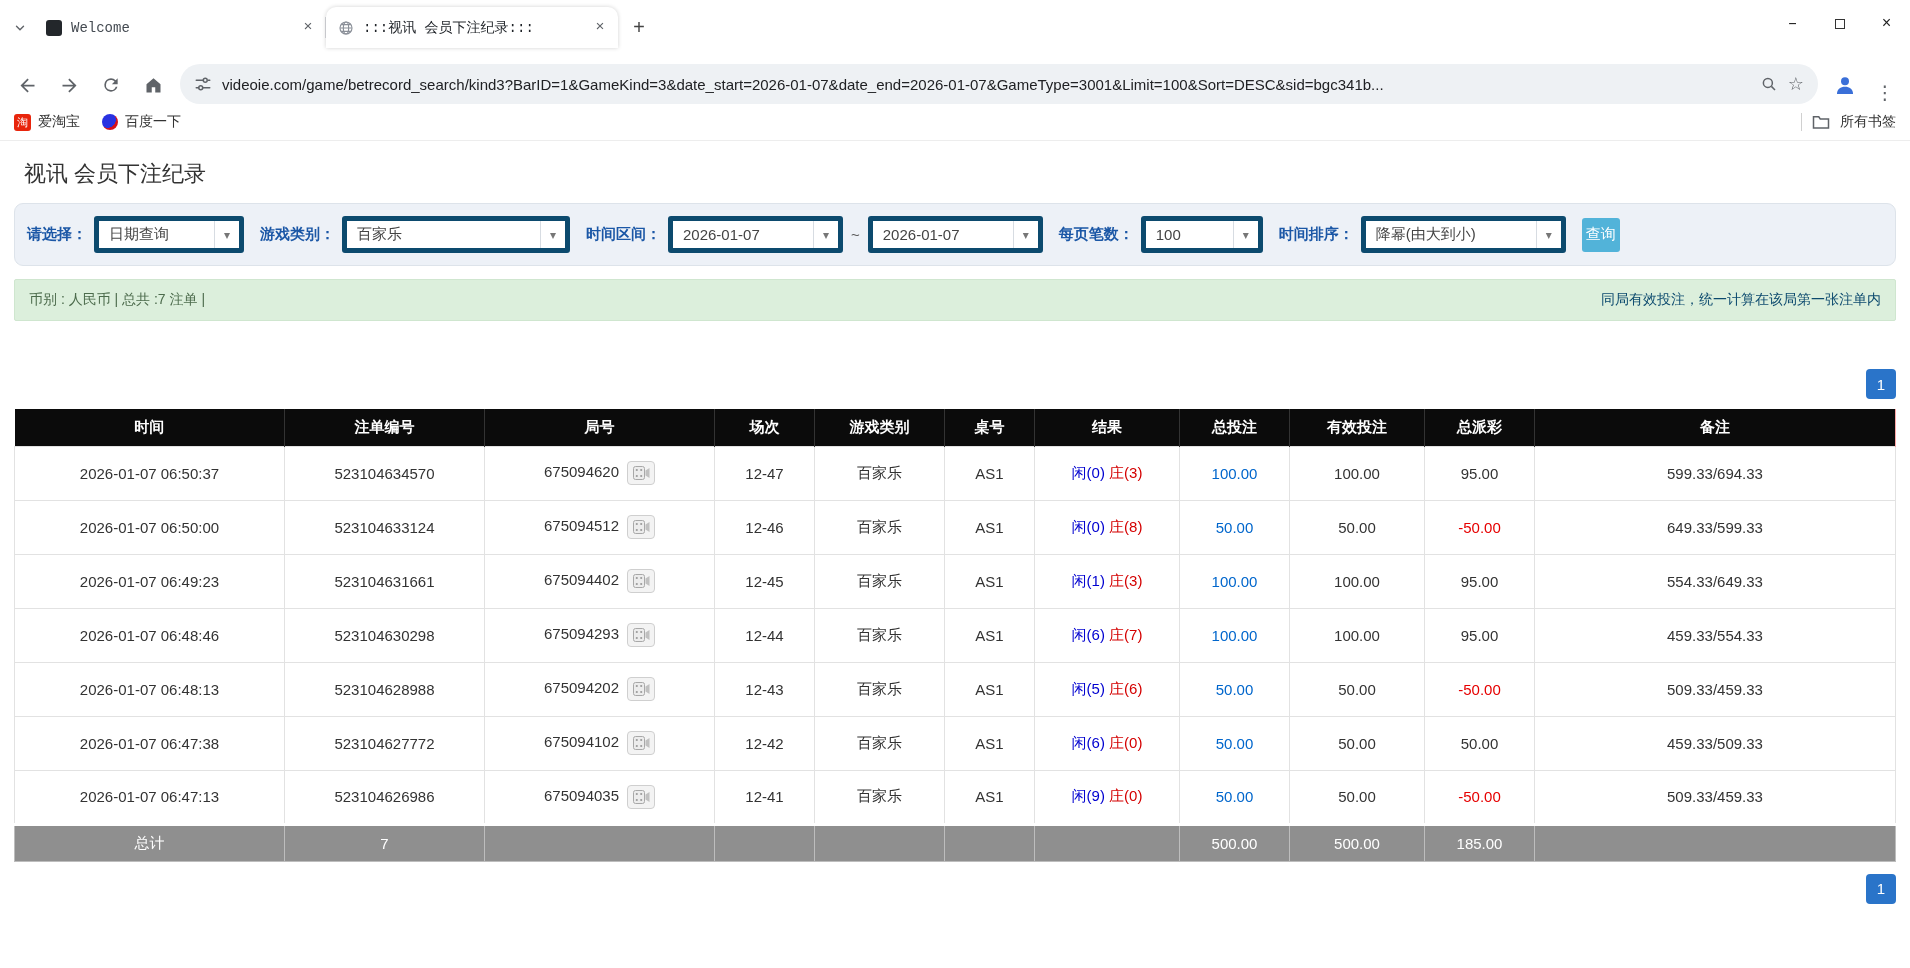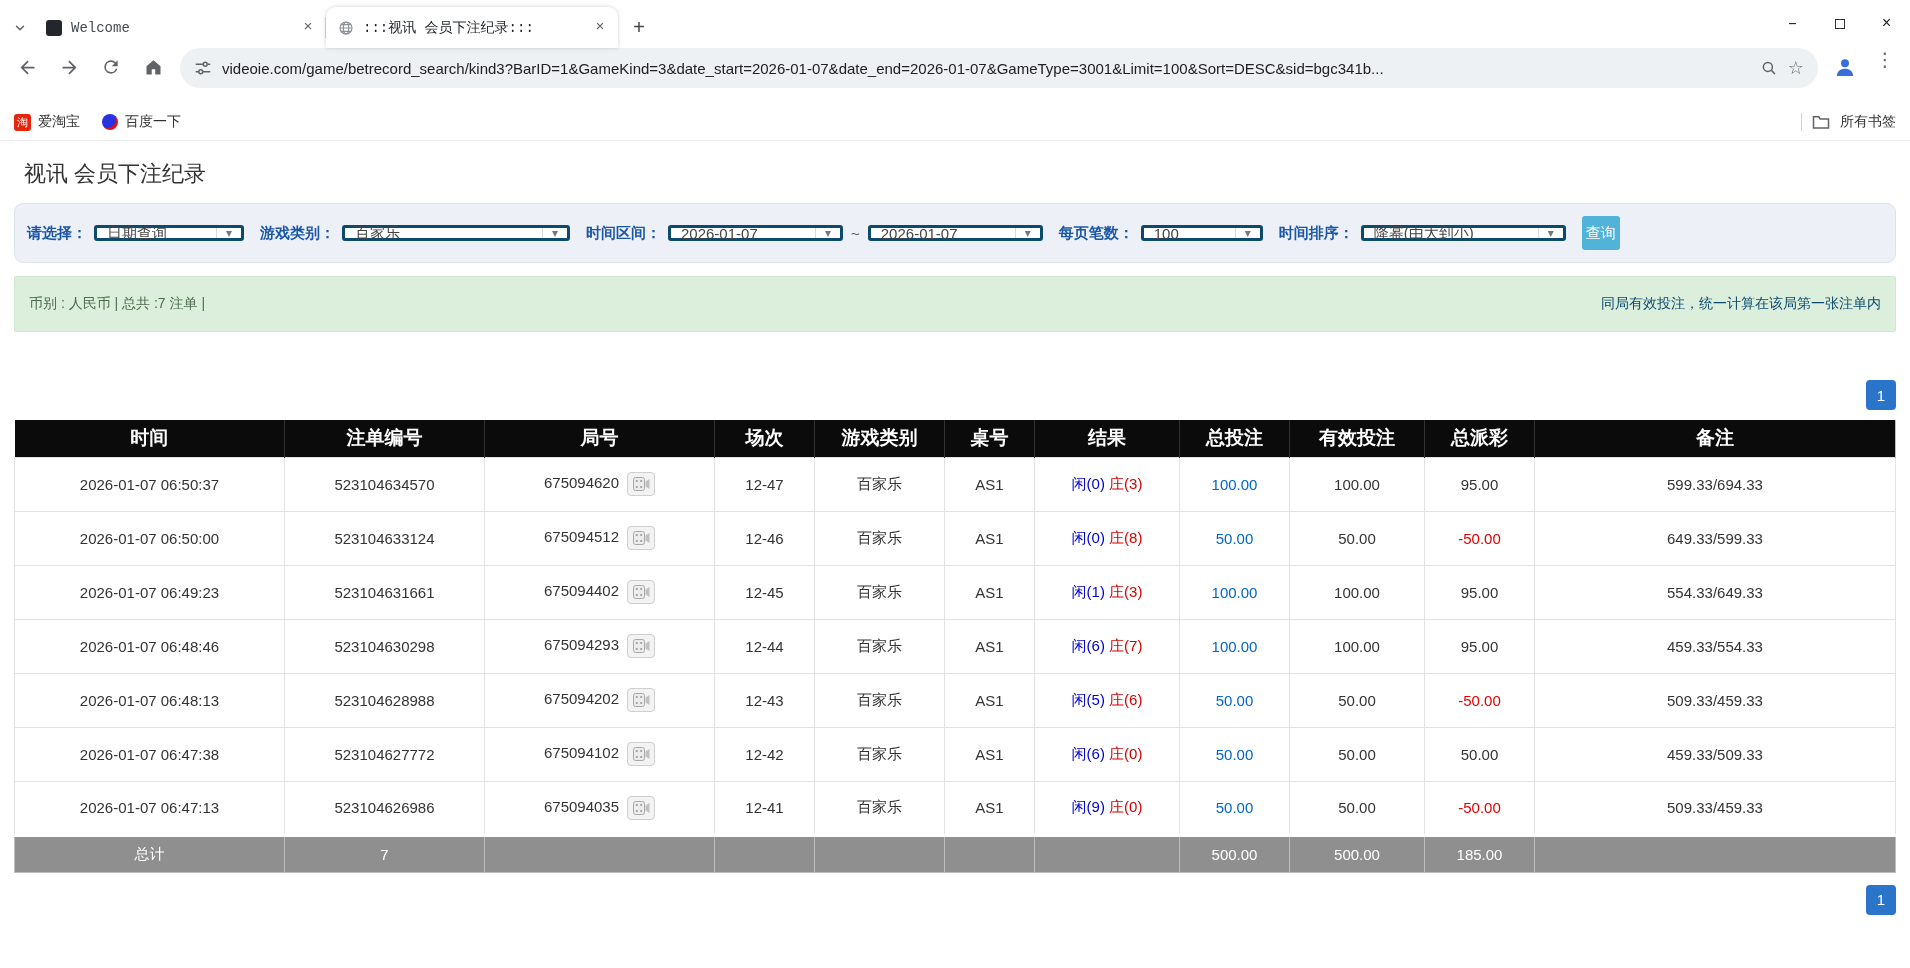--- a/index.html
+++ b/index.html
@@ -17,21 +17,21 @@
   .tab.inactive::after { content:""; position:absolute; right:0; top:10px; bottom:10px; width:1px; background:#d7d9dd; }
   .tab.active { background:#fff; color:#1f2328; box-shadow:0 0 4px rgba(0,0,0,0.18); }
   .tab-title { flex:1; white-space:nowrap; overflow:hidden; text-overflow:ellipsis; }
   .tab-close { width:20px; height:20px; border-radius:50%; display:flex; align-items:center; justify-content:center; color:#5f6368; font-size:15px; }
   .favicon-dark { width:16px; height:16px; background:#23272b; border-radius:3px; flex:0 0 auto; }
   .newtab-btn { width:30px; height:30px; margin:0 0 5px 6px; border-radius:50%; display:flex; align-items:center; justify-content:center; font-size:20px; color:#444; }
   .win-controls { position:absolute; right:0; top:0; height:48px; display:flex; }
   .win-btn { width:47px; height:100%; display:flex; align-items:center; justify-content:center; color:#222; font-size:16px; }
   .max-box { width:10px; height:10px; border:1.3px solid #333; display:inline-block; }
 
-  .toolbar { height:56px; background:#fff; display:flex; align-items:flex-start; padding:0 8px; gap:4px; }
+  .toolbar { height:56px; background:#fff; display:flex; align-items:flex-end; padding:0 8px; gap:4px; }
   .nav-btn { width:38px; height:38px; border-radius:50%; display:flex; align-items:center; justify-content:center; flex:0 0 auto; }
   .omnibox { flex:1; height:40px; background:#eef1f4; border-radius:20px; display:flex; align-items:center; padding:0 14px; gap:10px; margin:0 4px; min-width:0; }
   .url-text { flex:1; font-size:15px; color:#202124; white-space:nowrap; overflow:hidden; }
   .omni-icon { flex:0 0 auto; display:flex; align-items:center; justify-content:center; }
   .star-glyph { font-size:18px; color:#5f6368; }
   .menu-dots { font-size:19px; color:#5f6368; width:34px; text-align:center; }
 
   .bookmarks { height:37px; background:#fff; border-bottom:1px solid #ededed; display:flex; align-items:center; padding:0 14px; gap:22px; font-size:14px; color:#333; }
   .bm-item { display:flex; align-items:center; gap:7px; }
   .tb-icon { width:17px; height:17px; background:#e8250c; border-radius:3px; color:#fff; font-size:11px; display:flex; align-items:center; justify-content:center; }
@@ -39,37 +39,37 @@
   .bm-right { margin-left:auto; display:flex; align-items:center; gap:10px; }
   .bm-sep { width:1px; height:18px; background:#d0d0d0; }
 
   
   .page { padding:0 14px; }
   .page-title { font-size:22px; font-weight:500; color:#333; margin:18px 2px 14px 10px; }
 
   .filter-bar { background:#edf1f7; border:1px solid #dde3ea; border-radius:9px; padding:12px 12px; display:flex; align-items:center; }
   .fgroup { display:flex; align-items:center; margin-right:16px; }
   .flabel { color:#1b57a6; font-weight:bold; font-size:15px; margin-right:7px; white-space:nowrap; }
-  .combo { display:flex; align-items:stretch; background:#fff; border:3px solid #0c4a6e; border-radius:3px; height:16px; }
+  .combo { display:flex; align-items:stretch; background:#fff; border:5px solid #0c4a6e; border-radius:3px; height:37px; }
   .combo .val { display:flex; align-items:center; padding:0 10px; font-size:15px; color:#444; flex:1; white-space:nowrap; }
   .combo .caret { width:25px; display:flex; align-items:center; justify-content:center; border-left:1px solid #d7dce2; color:#777; font-size:12px; }
   .tilde { margin:0 8px; color:#555; font-size:15px; }
   .search-btn { background:#52b3d9; color:#fff; border:none; border-radius:3px; height:34px; padding:0 4px; font-size:15px; cursor:pointer; font-family:inherit; }
 
-  .info-bar { margin-top:13px; background:#dcefdc; border:1px solid #cfe6cf; border-radius:2px; padding:18px 14px; display:flex; justify-content:space-between; align-items:center; font-size:14px; }
+  .info-bar { margin-top:13px; background:#dcefdc; border:1px solid #cfe6cf; border-radius:2px; padding:11px 14px; display:flex; justify-content:space-between; align-items:center; font-size:14px; }
   .info-left { color:#4c6b4c; }
   .info-right { color:#0c4a6e;font-family:Liberation Mono, monospace; }
 
   .pager-row { text-align:right; }
   .pager-top { margin-top:48px; }
   .pager-bottom { margin-top:12px; }
   .page-btn { display:inline-flex; width:30px; height:30px; background:#2a74c9; color:#fff; border-radius:4px; align-items:center; justify-content:center; font-size:15px; cursor:pointer; }
 
   table.bet-table { width:100%; border-collapse:collapse; table-layout:fixed; margin-top:10px; }
-  .bet-table th { background:#0b0b0b; color:#fff; font-size:19px; font-weight:bold; height:37px; border-right:1px solid #333; }
+  .bet-table th { background:#0b0b0b; color:#fff; font-size:15px; font-weight:bold; height:37px; border-right:1px solid #333; }
   .bet-table th:last-child { border-right:1px solid #fca5a5; }
   .bet-table td { text-align:center; font-size:15px; color:#333; height:54px; border:1px solid #e2e2e2; background:#fff; }
   .replay-btn { display:inline-flex; align-items:center; justify-content:center; width:28px; height:24px; background:#f3f3f3; border:1px solid #cfcfcf; border-radius:4px; margin-left:8px; vertical-align:middle; cursor:pointer; }
   .res-p { color:#0000d0; }
   .res-b { color:#d40000; }
   .bet-link { color:#0066cc; cursor:pointer; }
   .neg { color:#e60000;text-align:right; }
   .sumrow td { background:#8f8f8f; color:#fff; height:37px; border:1px solid #bdbdbd; font-size:15px; }
   .totalrow td { border-top:3px solid #fff; }
 </style>

